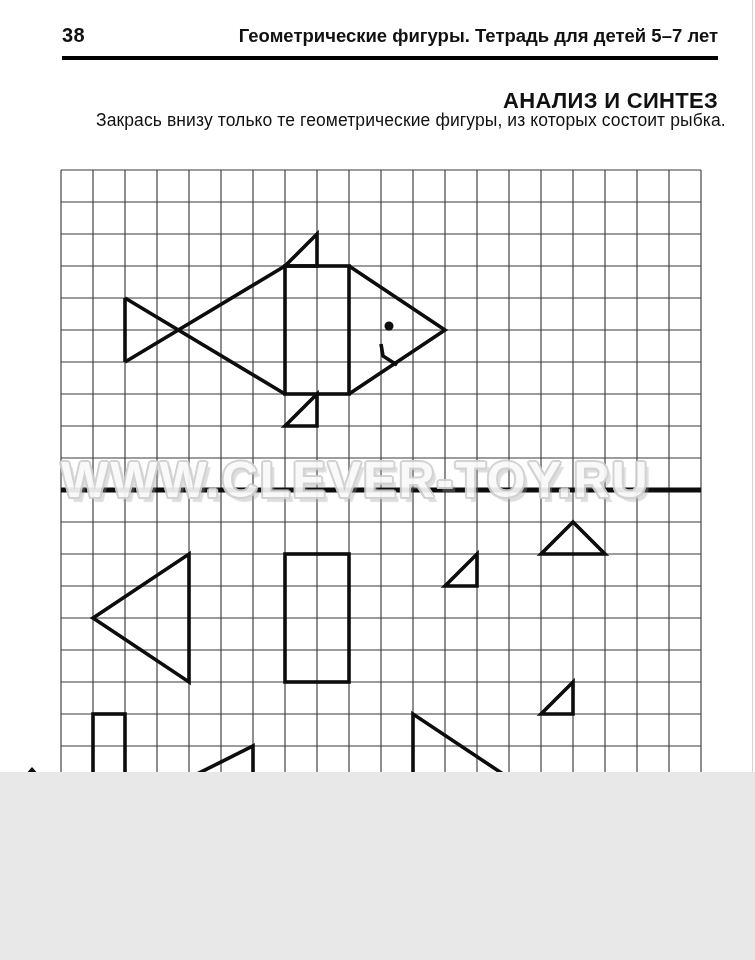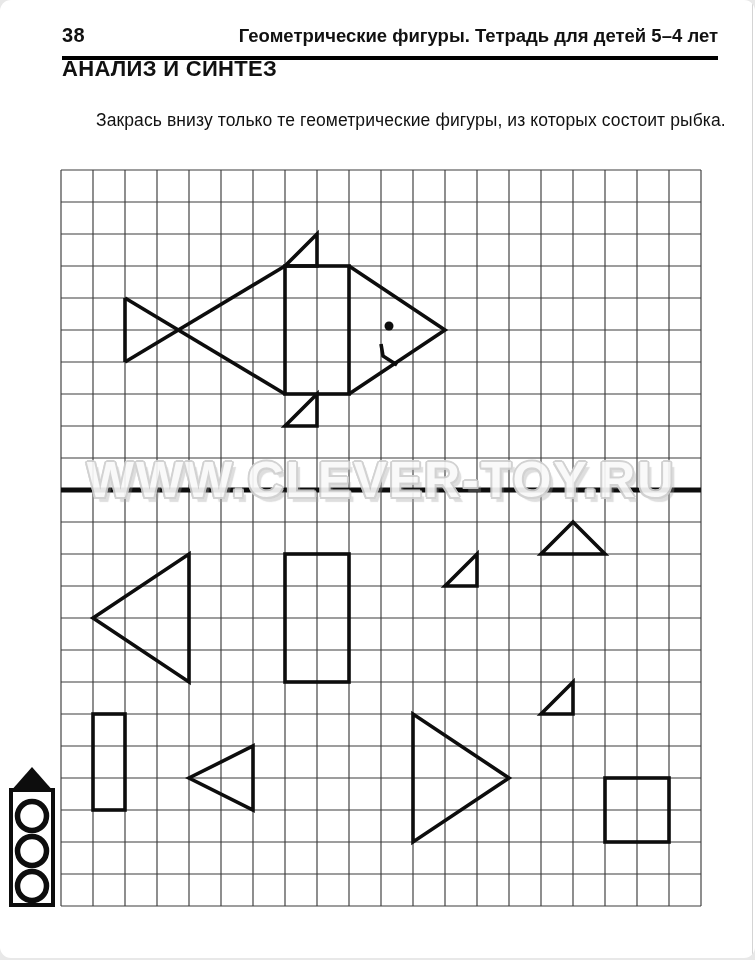--- a/index.html
+++ b/index.html
@@ -1,56 +1,56 @@
 <!DOCTYPE html>
 <html><head>
 <meta charset="utf-8">
 <style>
   html,body{margin:0;padding:0;background:#e8e8e8;}
   .page{
-    position:relative;width:755px;height:958px;background:#ffffff;
-    font-family:"Liberation Sans", sans-serif;color:#111;overflow:hidden;border-radius:11px;
+    position:relative;width:755px;height:772px;background:#ffffff;
+    font-family:"Liberation Sans", sans-serif;color:#111;overflow:hidden;
   }
   .page-number{
     position:absolute;left:62px;top:24px;font-size:20px;font-weight:700;letter-spacing:.5px;
   }
   .header-title{
     position:absolute;right:37px;top:25px;font-size:18.5px;font-weight:700;white-space:nowrap;
   }
   .header-rule{
     position:absolute;left:62px;top:56px;width:656px;height:3.5px;background:#000;
   }
   .section-title{
-    position:absolute;left:62px;top:56px;width:656px;text-align:left;
+    position:absolute;left:62px;top:88px;width:656px;text-align:right;
     font-size:22px;font-weight:700;letter-spacing:.3px;
   }
   .instruction{
     position:absolute;left:61px;top:110px;width:680px;font-size:17.5px;font-weight:400;
     letter-spacing:.1px;white-space:nowrap;margin-left:35px;
   }
   #sheet{position:absolute;left:0;top:0;}
   .watermark{
     position:absolute;left:61px;top:451px;width:640px;height:58px;line-height:58px;
-    text-align:center;font-size:50px;font-weight:700;letter-spacing:2px;white-space:nowrap;
+    text-align:left;font-size:50px;font-weight:700;letter-spacing:2px;white-space:nowrap;
     color:#f9f9f9;opacity:.92;
     text-shadow:
       -2px 0 0 #cfcfcf, 2px 0 0 #cfcfcf, 0 -2px 0 #cfcfcf, 0 2px 0 #cfcfcf,
       -1.5px -1.5px 0 #cfcfcf, 1.5px -1.5px 0 #cfcfcf, -1.5px 1.5px 0 #cfcfcf, 1.5px 1.5px 0 #cfcfcf,
       4px 5px 1px rgba(160,160,160,.38);
   }
   .scan-edge{
     position:absolute;right:2px;top:0;width:1.5px;height:100%;background:#d4d4d4;
   }
 </style>
 </head>
 <body>
 
 <div class="page">
   <div class="page-number">38</div>
-  <div class="header-title">Геометрические фигуры. Тетрадь для детей 5–4 лет</div>
+  <div class="header-title">Геометрические фигуры. Тетрадь для детей 5–7 лет</div>
   <div class="header-rule"></div>
   <div class="section-title">АНАЛИЗ И СИНТЕЗ</div>
   <div class="instruction">Закрась внизу только те геометрические фигуры, из которых состоит рыбка.</div>
 
   <svg id="sheet" width="755" height="960" viewBox="0 0 755 960">
       <g stroke="#3c3c3c" stroke-width="1.15">
         <line x1="61" y1="170" x2="61" y2="906"></line>
         <line x1="93" y1="170" x2="93" y2="906"></line>
         <line x1="125" y1="170" x2="125" y2="906"></line>
         <line x1="157" y1="170" x2="157" y2="906"></line>

